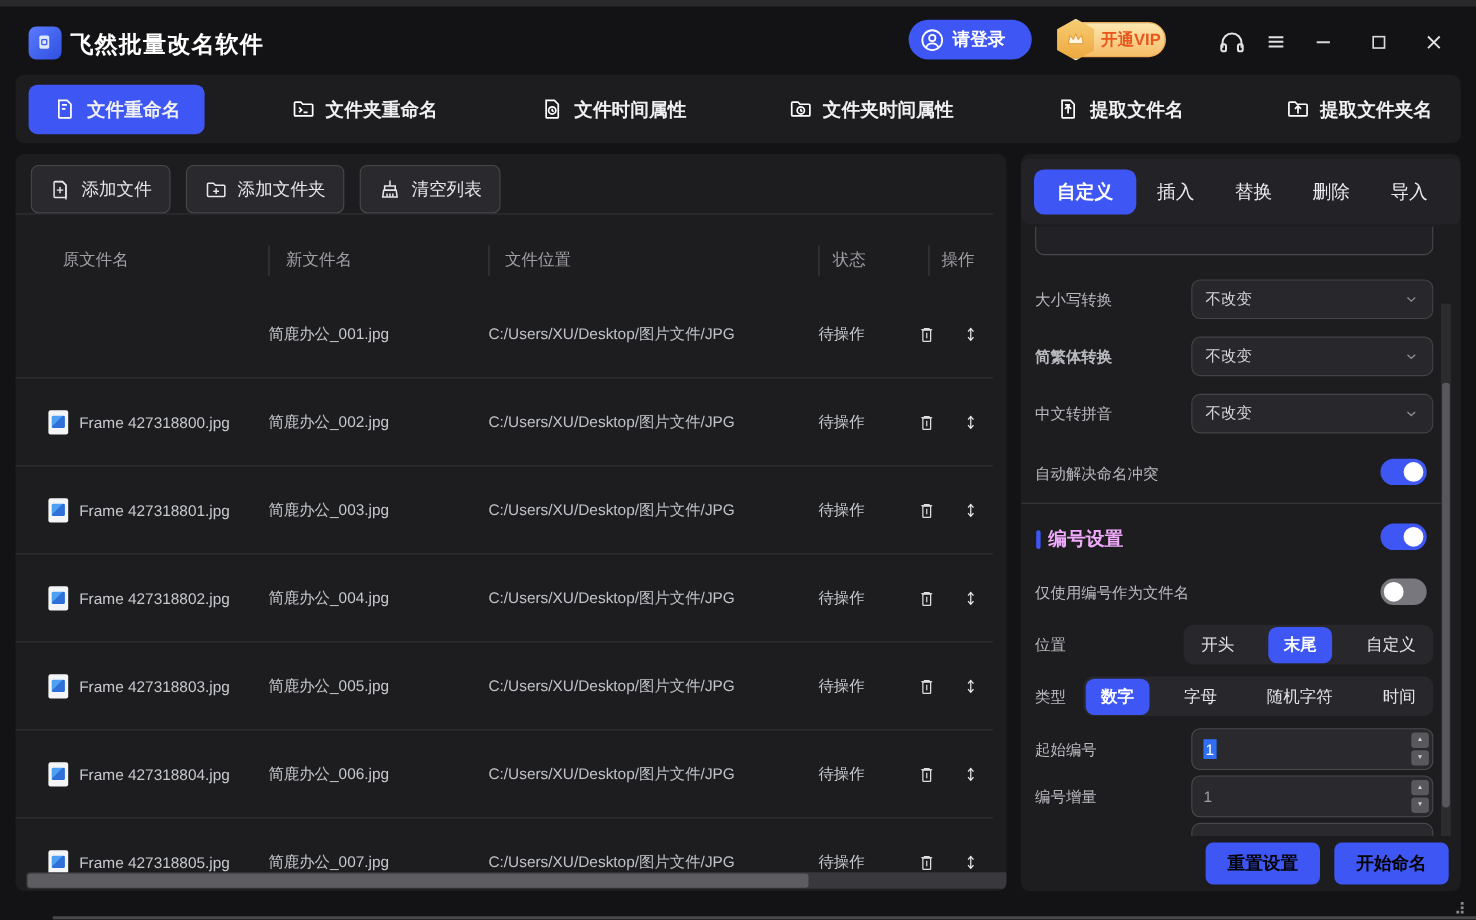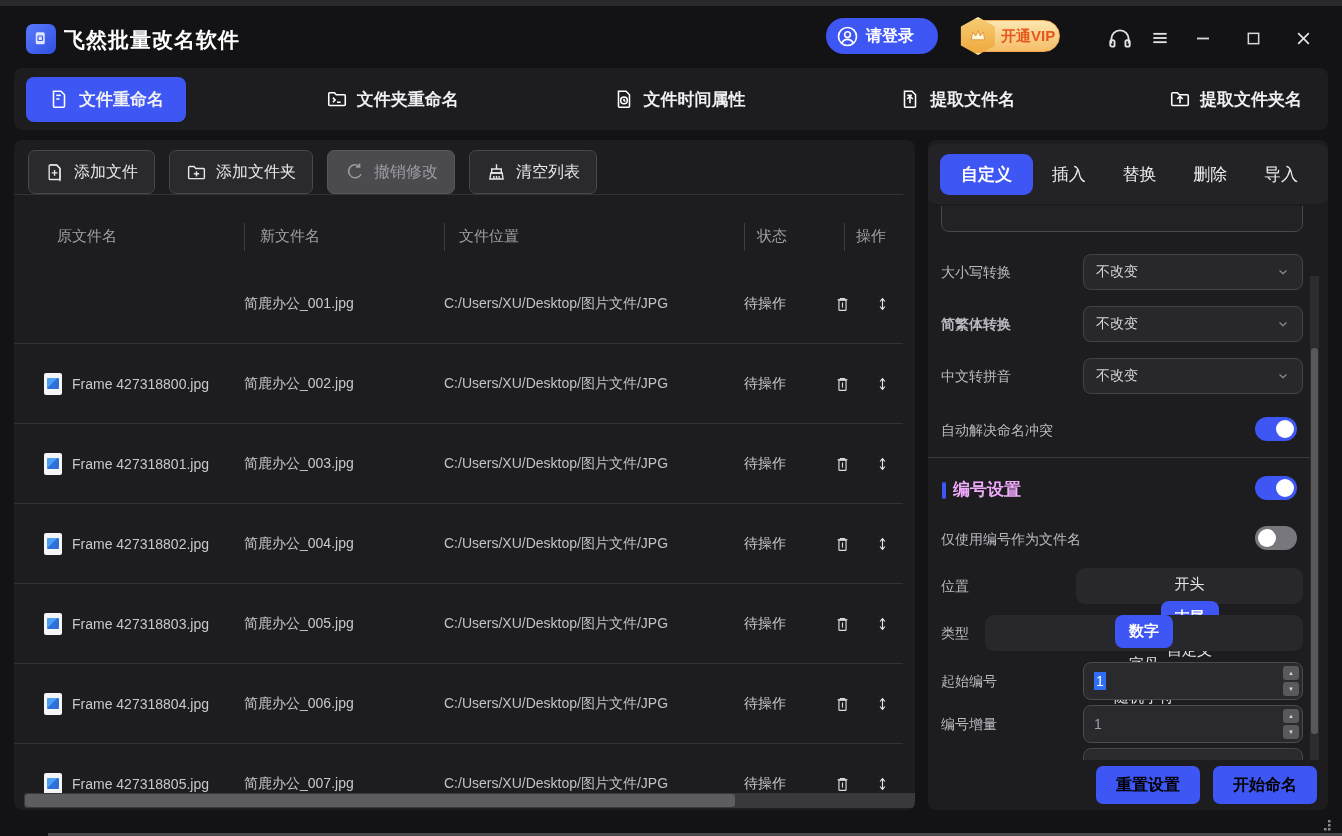--- a/index.html
+++ b/index.html
@@ -85,21 +85,21 @@
   .dropdown { position:absolute; left:155px; width:220px; height:36px; background:#28282c; border:1px solid #434348;
     border-radius:8px; display:flex; align-items:center; justify-content:space-between; padding:0 12px; color:#d4d6da; font-size:14px; }
   .toggle { position:absolute; width:42px; height:24px; border-radius:12px; background:var(--accent); }
   .toggle .knob { position:absolute; top:3px; right:3px; width:18px; height:18px; border-radius:50%; background:#fff; }
   .toggle.off { background:#77777d; }
   .toggle.off .knob { left:3px; right:auto; }
   #divider { position:absolute; left:0; top:251px; width:386px; height:1px; background:#3a3a3e; }
   #section-mark { position:absolute; left:14px; top:276px; width:4px; height:17px; background:var(--accent); border-radius:2px; }
   #section-title { position:absolute; left:25px; top:272px; color:#f0abfc; font-size:17px; font-weight:bold; }
   .seg { position:absolute; background:#28282c; border-radius:9px; height:36px; display:flex; align-items:center; padding:0 2px;
-    justify-content:space-between;flex-direction:column; }
+    justify-content:space-between; }
   .seg-item { color:#e3e4e8; font-size:15px; padding:7px 14px; border-radius:8px; white-space:nowrap; }
   .seg-item.active { background:var(--accent); color:#fff; font-weight:bold; }
   .spinbox { position:absolute; left:155px; width:220px; height:38px; background:#2a2a2e; border:1px solid #4a4a4f;
     border-radius:8px; display:flex; align-items:center; padding:0 10px; color:#cfd1d6; font-size:14px; }
   .spin-btns { position:absolute; right:3px; top:3px; width:16px; height:30px; display:flex; flex-direction:column; gap:2px; }
   .spin-btn { flex:1; background:#58585d; border-radius:3px; color:#d6d6da; font-size:6px;
     display:flex; align-items:center; justify-content:center; }
   .sel { background:#2f6ef5; color:#fff; padding:1px 2px; }
   #rfooter { position:absolute; left:0; top:620px; width:400px; height:50px; display:flex; justify-content:flex-end;
     gap:13px; padding-right:11px; align-items:center; }
@@ -204,20 +204,30 @@
             <path d="M6 3.5h8.2l3.8 3.9V20a1 1 0 0 1-1 1H7a1 1 0 0 1-1-1z"></path>
             <circle cx="12" cy="13.5" r="3.6"></circle>
             <path d="M12 11.8v1.9l1.5 1"></path>
           </svg>
         </span>
       <span class="tab-label">文件时间属性</span>
     </div>
       <div class="nav-tab">
       <span class="tab-icon">
           <svg width="22" height="22" viewBox="0 0 24 24" fill="none" stroke="#fff" stroke-width="1.7">
+            <path d="M3 6.2a1 1 0 0 1 1-1h5.2l2 2.2H20a1 1 0 0 1 1 1V18a1 1 0 0 1-1 1H4a1 1 0 0 1-1-1z"></path>
+            <circle cx="12" cy="13.5" r="3.6"></circle>
+            <path d="M12 11.8v1.9l1.5 1"></path>
+          </svg>
+        </span>
+      <span class="tab-label">文件夹时间属性</span>
+    </div>
+      <div class="nav-tab">
+      <span class="tab-icon">
+          <svg width="22" height="22" viewBox="0 0 24 24" fill="none" stroke="#fff" stroke-width="1.7">
             <path d="M6 3.5h8.2l3.8 3.9V20a1 1 0 0 1-1 1H7a1 1 0 0 1-1-1z"></path>
             <line x1="9" y1="8" x2="14" y2="8"></line>
             <line x1="12" y1="16.5" x2="12" y2="9.5"></line>
             <polyline points="9 12 12 9 15 12"></polyline>
           </svg>
         </span>
       <span class="tab-label">提取文件名</span>
     </div>
       <div class="nav-tab">
       <span class="tab-icon">
@@ -246,29 +256,20 @@
       </div>
       <div class="tool-btn">
         <span style="display:flex;">
           <svg width="21" height="21" viewBox="0 0 24 24" fill="none" stroke="#e6e7ea" stroke-width="1.6">
             <path d="M3 6.2a1 1 0 0 1 1-1h5.2l2 2.2H20a1 1 0 0 1 1 1V18a1 1 0 0 1-1 1H4a1 1 0 0 1-1-1z"></path>
             <line x1="12" y1="10.5" x2="12" y2="16.5"></line>
               <line x1="9" y1="13.5" x2="15" y2="13.5"></line>
           </svg>
           </span>
         <span>添加文件夹</span>
-      </div>
-      <div class="tool-btn disabled">
-        <span style="display:flex;">
-          <svg width="21" height="21" viewBox="0 0 24 24" fill="none" stroke="#9a9a9f" stroke-width="1.8">
-            <path d="M19.5 14a7.5 7.5 0 1 1-2-9.3"></path>
-              <polyline points="17.8 1.8 17.8 5.6 13.8 5.6" fill="none"></polyline>
-          </svg>
-          </span>
-        <span>撤销修改</span>
       </div>
       <div class="tool-btn">
         <span style="display:flex;">
           <svg width="21" height="21" viewBox="0 0 24 24" fill="none" stroke="#e6e7ea" stroke-width="1.6">
             <line x1="12" y1="2.5" x2="12" y2="8"></line>
             <path d="M6.5 8h11v4.5h-11z"></path>
             <path d="M5.5 12.5h13l1 7h-15z"></path>
             <line x1="9" y1="16" x2="9" y2="19"></line>
               <line x1="12" y1="16" x2="12" y2="19"></line>
               <line x1="15" y1="16" x2="15" y2="19"></line>

